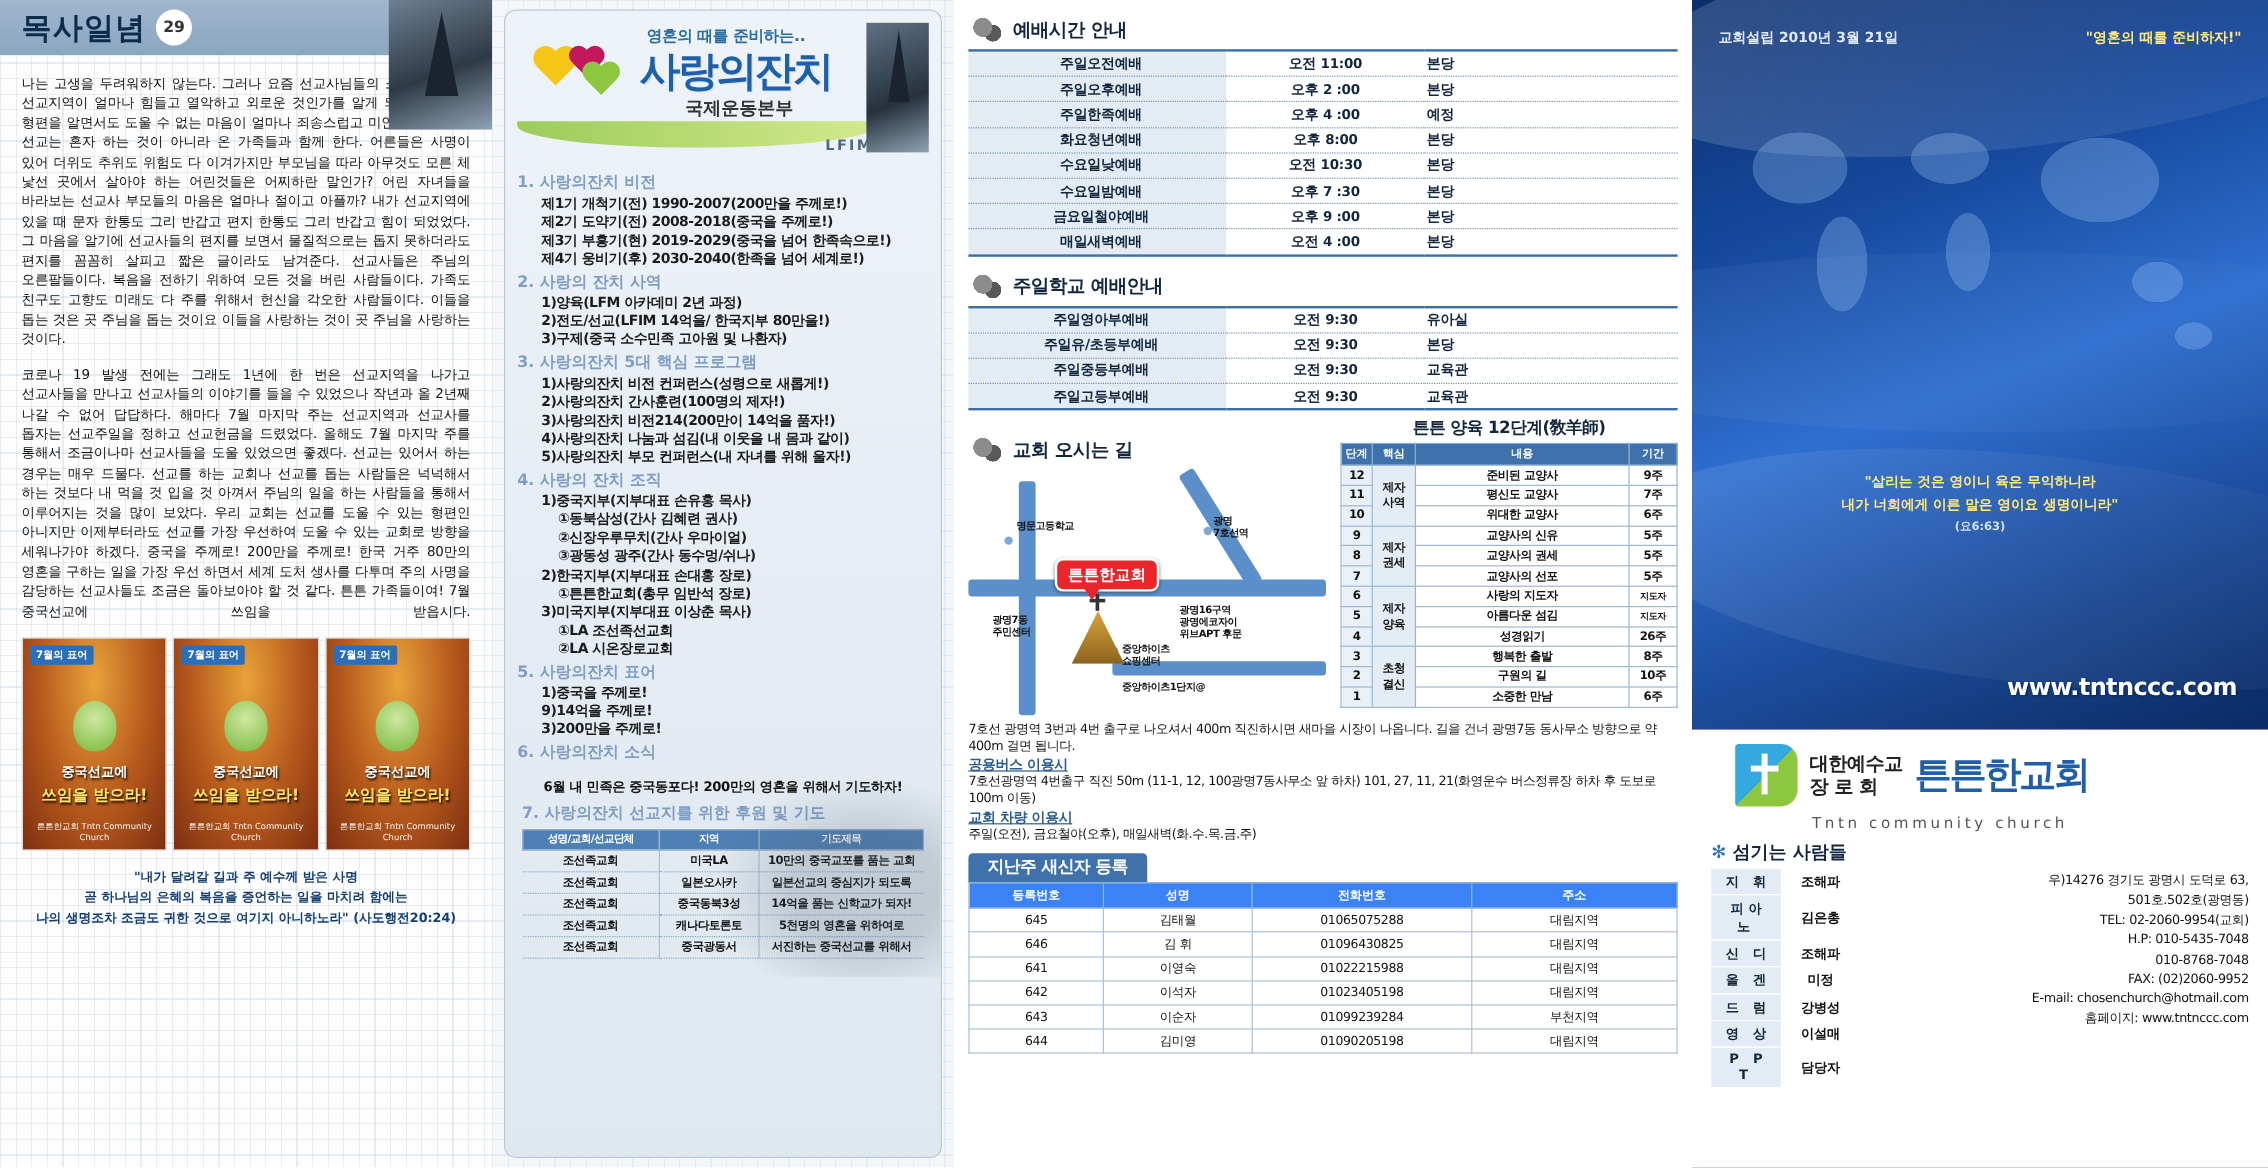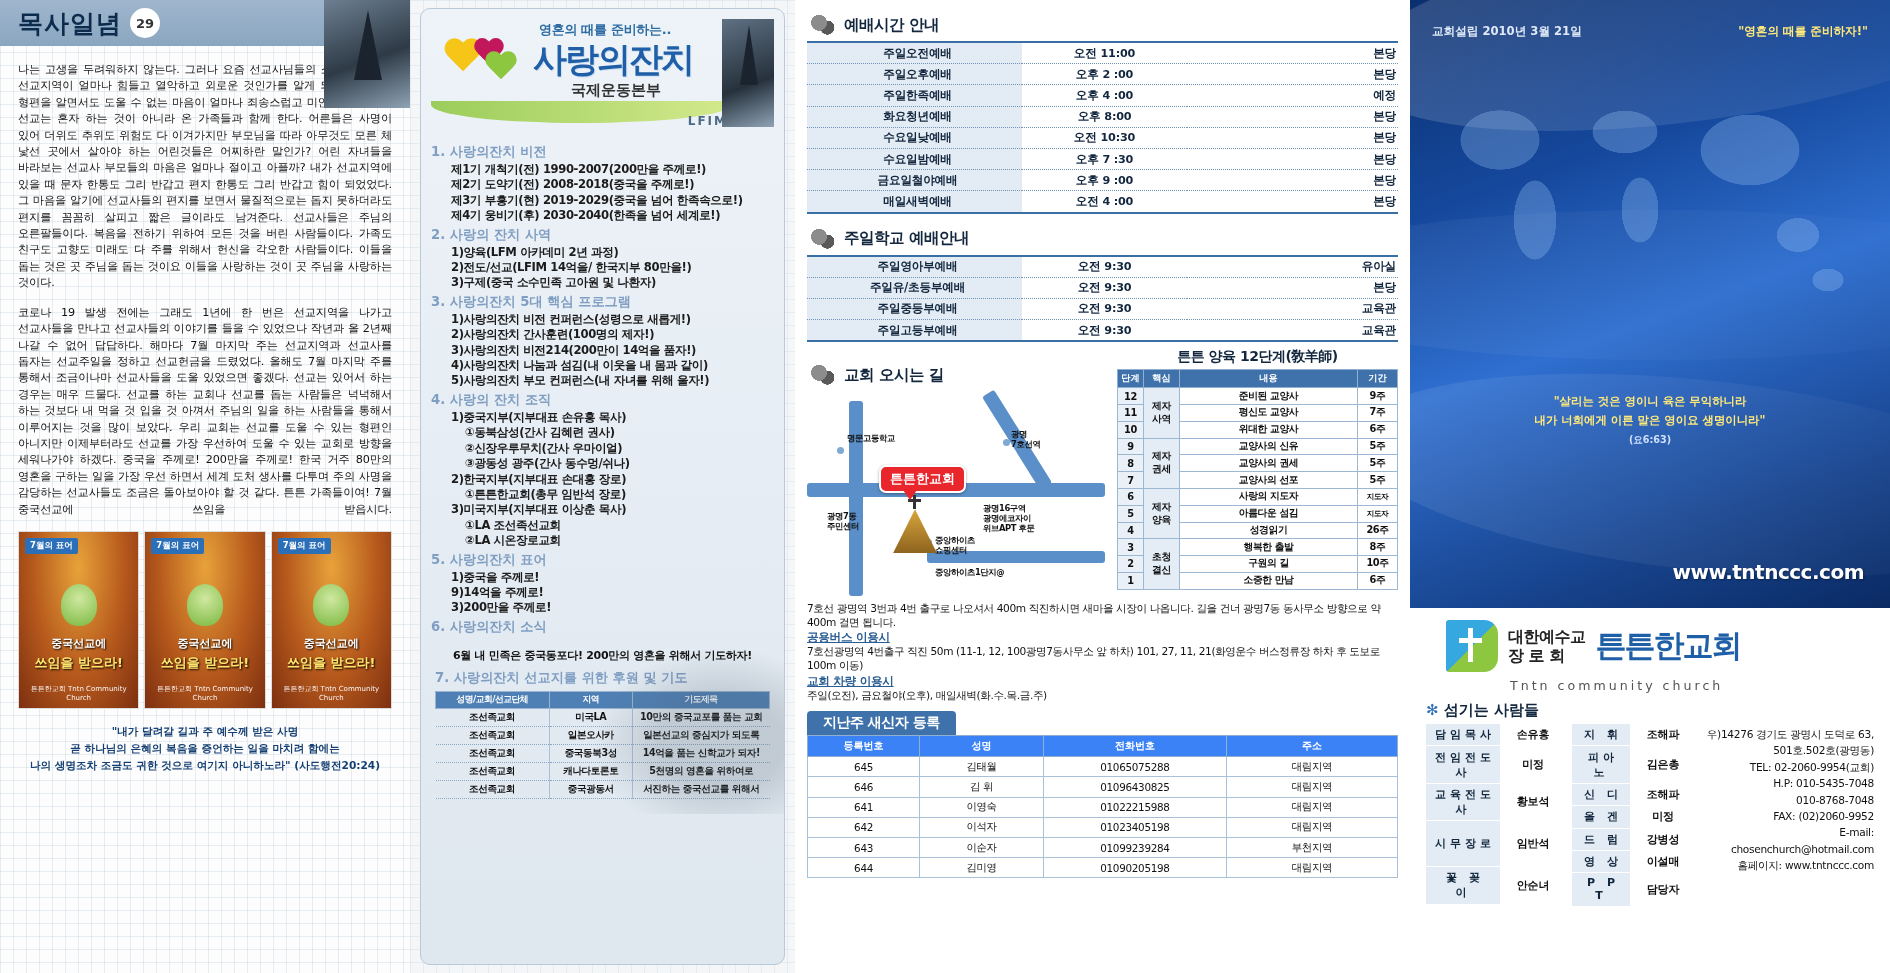--- a/index.html
+++ b/index.html
@@ -102,21 +102,21 @@
                radial-gradient(circle at 68% 62%, #4a5c6b 0 28%, transparent 29%);
     filter:grayscale(1);}
   .sec-txt{ font-size:15.5px; font-weight:bold; color:#12263d; letter-spacing:-.5px;}
   table.sched{ border-collapse:collapse; width:100%; margin-bottom:6px;}
   table.sched tr td{ font-size:11.6px; font-weight:bold; color:#12263d; padding:2.6px 2px;
     border-bottom:1px dotted #6f93b7; letter-spacing:-.2px;}
   table.sched tr:first-child td{ border-top:2px solid #3a6fa5;}
   table.sched tr:last-child td{ border-bottom:2px solid #3a6fa5;}
   td.c1{ width:215px; background:#e3ebf4; text-align:center; letter-spacing:6px; text-indent:6px;}
   td.c2{ width:165px; text-align:center;}
-  td.c3{ text-align:right; }
+  td.c3{ text-align:left; }
   .tnum{ font-size:11.2px; }
 
   .p3-mid{ display:flex; gap:10px; margin-top:6px;}
   .mapbox{ width:300px; }
   .map{ position:relative; width:298px; height:205px; background:#fff;}
   .road{ position:absolute; background:#5b8fc9; border-radius:3px;}
   .maplabel{ position:absolute; font-size:8.4px; font-weight:bold; color:#111; letter-spacing:-.4px; line-height:10px;}
   .mapdot{ position:absolute; width:7px;height:7px;border-radius:50%;background:#7fa8d4;}
   .callout{ position:absolute; background:#e8262c; color:#fff; font-size:13px; font-weight:bold;
     padding:3px 9px; border-radius:7px; border:2px solid #fff; box-shadow:0 1px 3px rgba(0,0,0,.35); }
@@ -615,44 +615,20 @@
         <div class="logo-txt-b">튼튼한교회</div>
       </div>
       <div class="logo-eng">Tntn community church</div>
 
       <div class="serve-h">
         <span class="star">✻</span>
         <span>섬기는 사람들</span>
       </div>
 
       <div class="bot-cols">
-        <table class="srv">
-          <tbody>
-              <tr>
-                <td class="k">담임목사</td>
-                <td class="v">손유홍</td>
-              </tr>
-          <tr>
-                <td class="k">전임전도사</td>
-                <td class="v">미정</td>
-              </tr>
-          <tr>
-                <td class="k">교육전도사</td>
-                <td class="v">황보석</td>
-              </tr>
-          <tr>
-                <td class="k" style="height:46px">시무장로</td>
-                <td class="v">임반석</td>
-              </tr>
-          <tr>
-                <td class="k">꽃 꽂 이</td>
-                <td class="v">안순녀</td>
-              </tr>
-        </tbody>
-          </table>
 
         <table class="srv">
           <tbody>
               <tr>
                 <td class="k" style="width:58px">지 휘</td>
                 <td class="v">조해파</td>
               </tr>
           <tr>
                 <td class="k" style="width:58px">피아노</td>
                 <td class="v">김은총</td>

